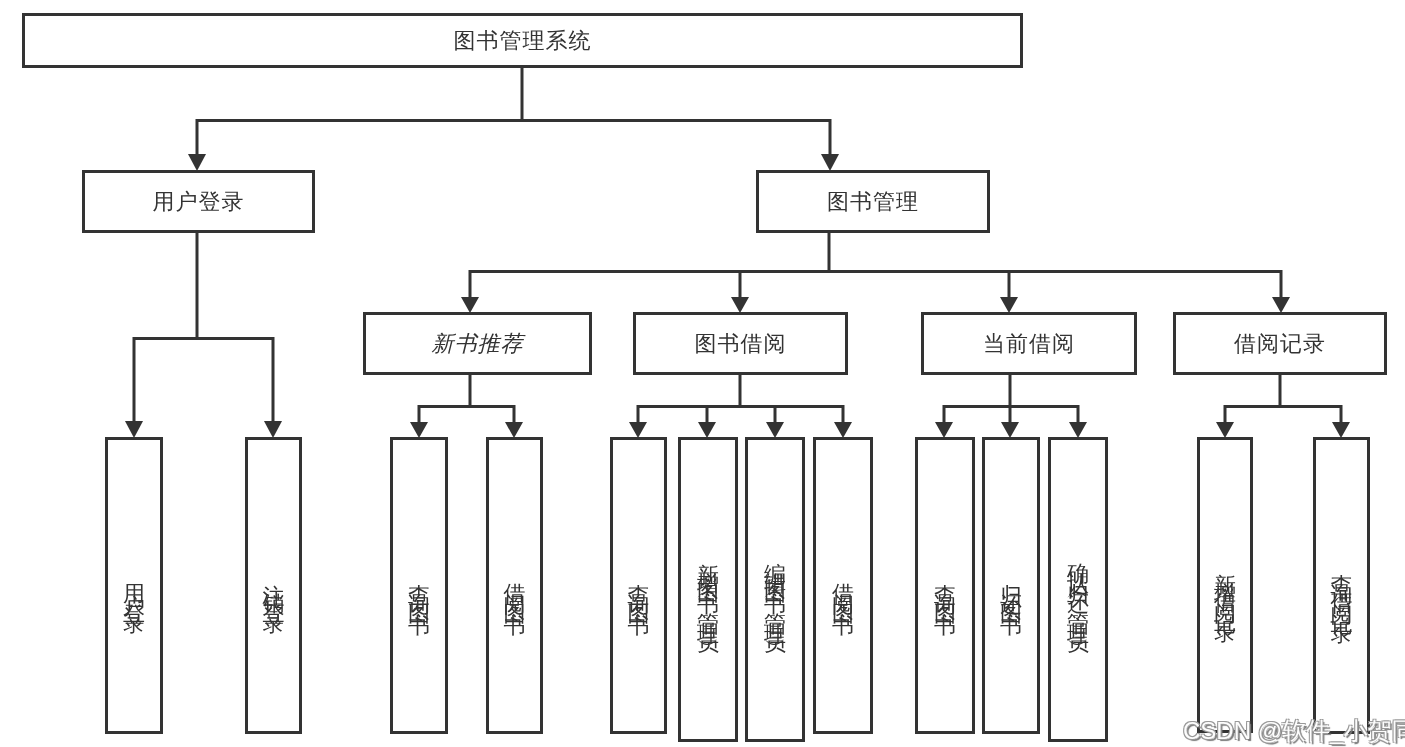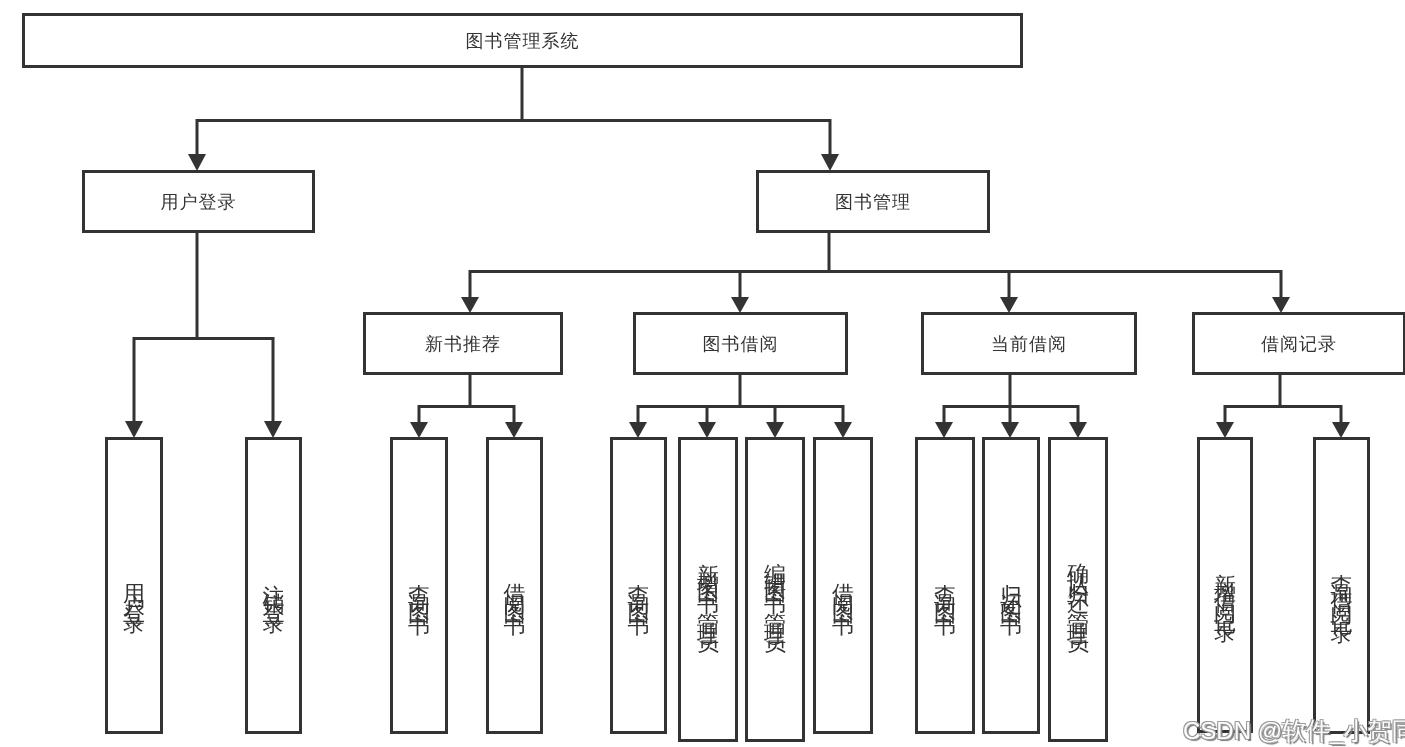--- a/index.html
+++ b/index.html
@@ -20,21 +20,21 @@
   .node {
     position: absolute;
     box-sizing: border-box;
     background: #fff;
     border: 3px solid #333;
     display: flex;
     align-items: center;
     justify-content: center;
   }
   .node .hlabel {
-    font-size: 18px;
+    font-size: 22px;
     letter-spacing: 1px;
     white-space: nowrap;
   }
   .leaf {
     position: absolute;
     box-sizing: border-box;
     background: #fff;
     border: 3px solid #333;
     display: flex;
     align-items: center;
@@ -44,24 +44,24 @@
     writing-mode: vertical-rl;
     font-size: 22px;
     letter-spacing: 10px;
     line-height: 1;
     white-space: nowrap;
   }
   
   .n-root  { left: 22px;   top: 13px;  width: 1001px; height: 55px; }
   .n-login { left: 82px;   top: 170px; width: 233px;  height: 63px; }
   .n-mgmt  { left: 711px;  top: 170px; width: 234px;  height: 63px; margin-left: 45px; }
-  .n-l3a   { left: 363px;  top: 312px; width: 200px;  height: 63px; }
+  .n-l3a   { left: 363px;  top: 312px; width: 229px;  height: 63px; font-style: italic; }
   .n-l3b   { left: 633px;  top: 312px; width: 215px;  height: 63px; }
   .n-l3c   { left: 902px;  top: 312px; width: 216px;  height: 63px; margin-left: 19px; }
-  .n-l3d   { left: 1173px; top: 312px; width: 214px;  height: 63px; margin-left: 19px; }
+  .n-l3d   { left: 1173px; top: 312px; width: 214px;  height: 63px; }
   
   .lf1  { left: 105px;  top: 437px; width: 58px; height: 297px; }
   .lf2  { left: 245px;  top: 437px; width: 57px; height: 297px; }
   .lf3  { left: 390px;  top: 437px; width: 58px; height: 297px; }
   .lf4  { left: 486px;  top: 437px; width: 57px; height: 297px; }
   .lf5  { left: 610px;  top: 437px; width: 57px; height: 297px; }
   .lf6  { left: 678px;  top: 437px; width: 60px; height: 305px; }
   .lf7  { left: 745px;  top: 437px; width: 60px; height: 305px; }
   .lf8  { left: 813px;  top: 437px; width: 60px; height: 297px; }
   .lf9  { left: 915px;  top: 437px; width: 60px; height: 297px; }

